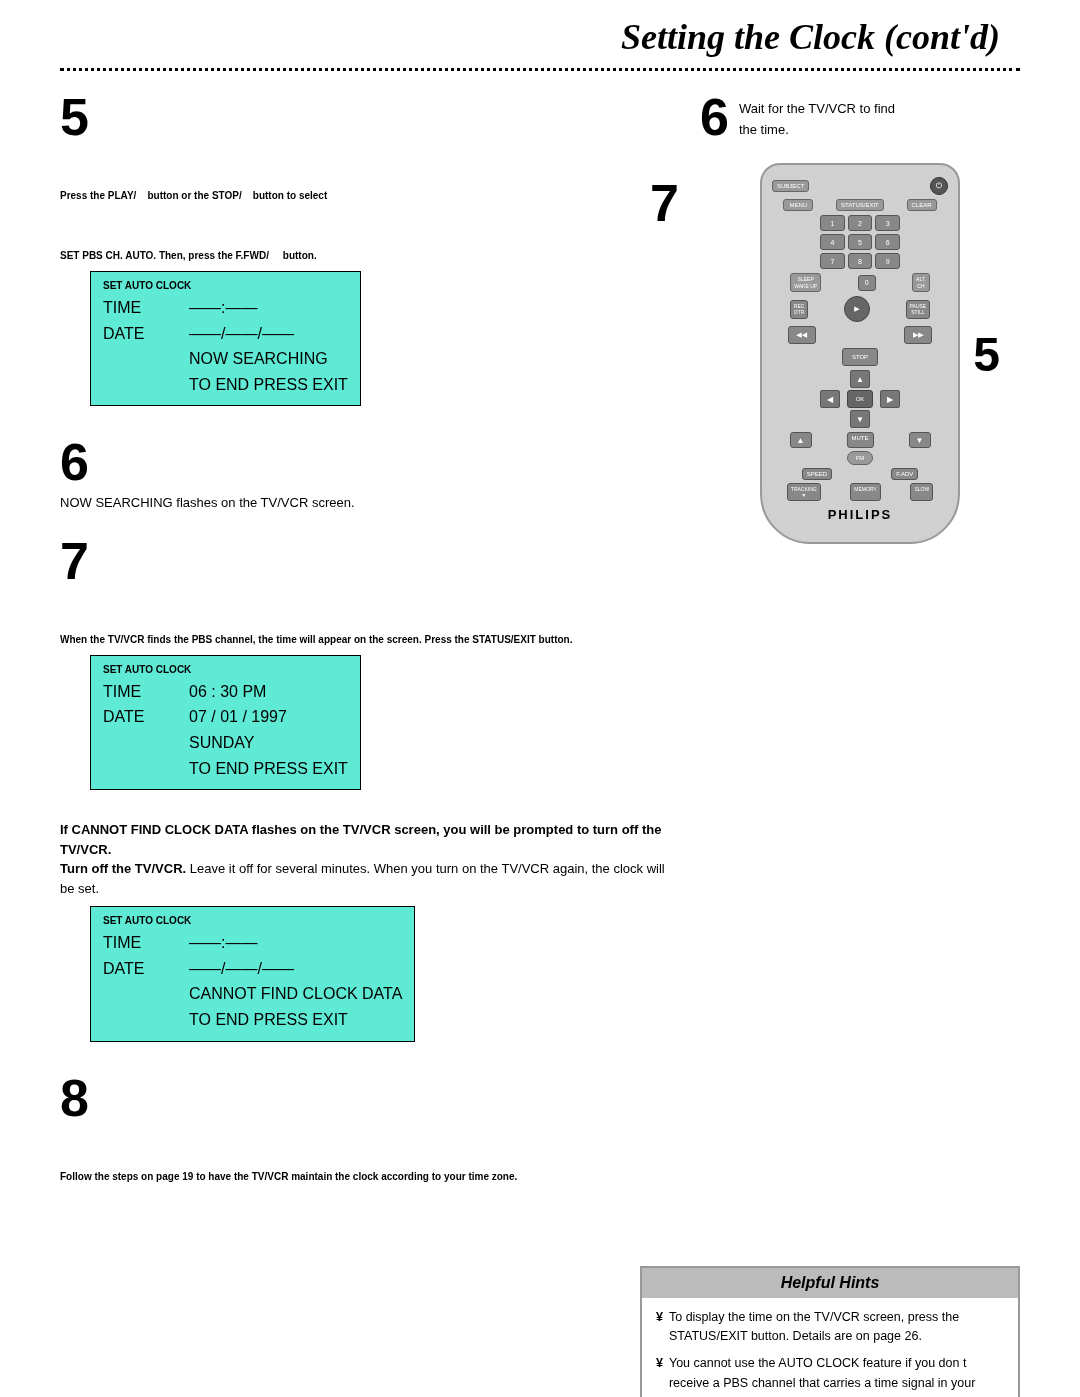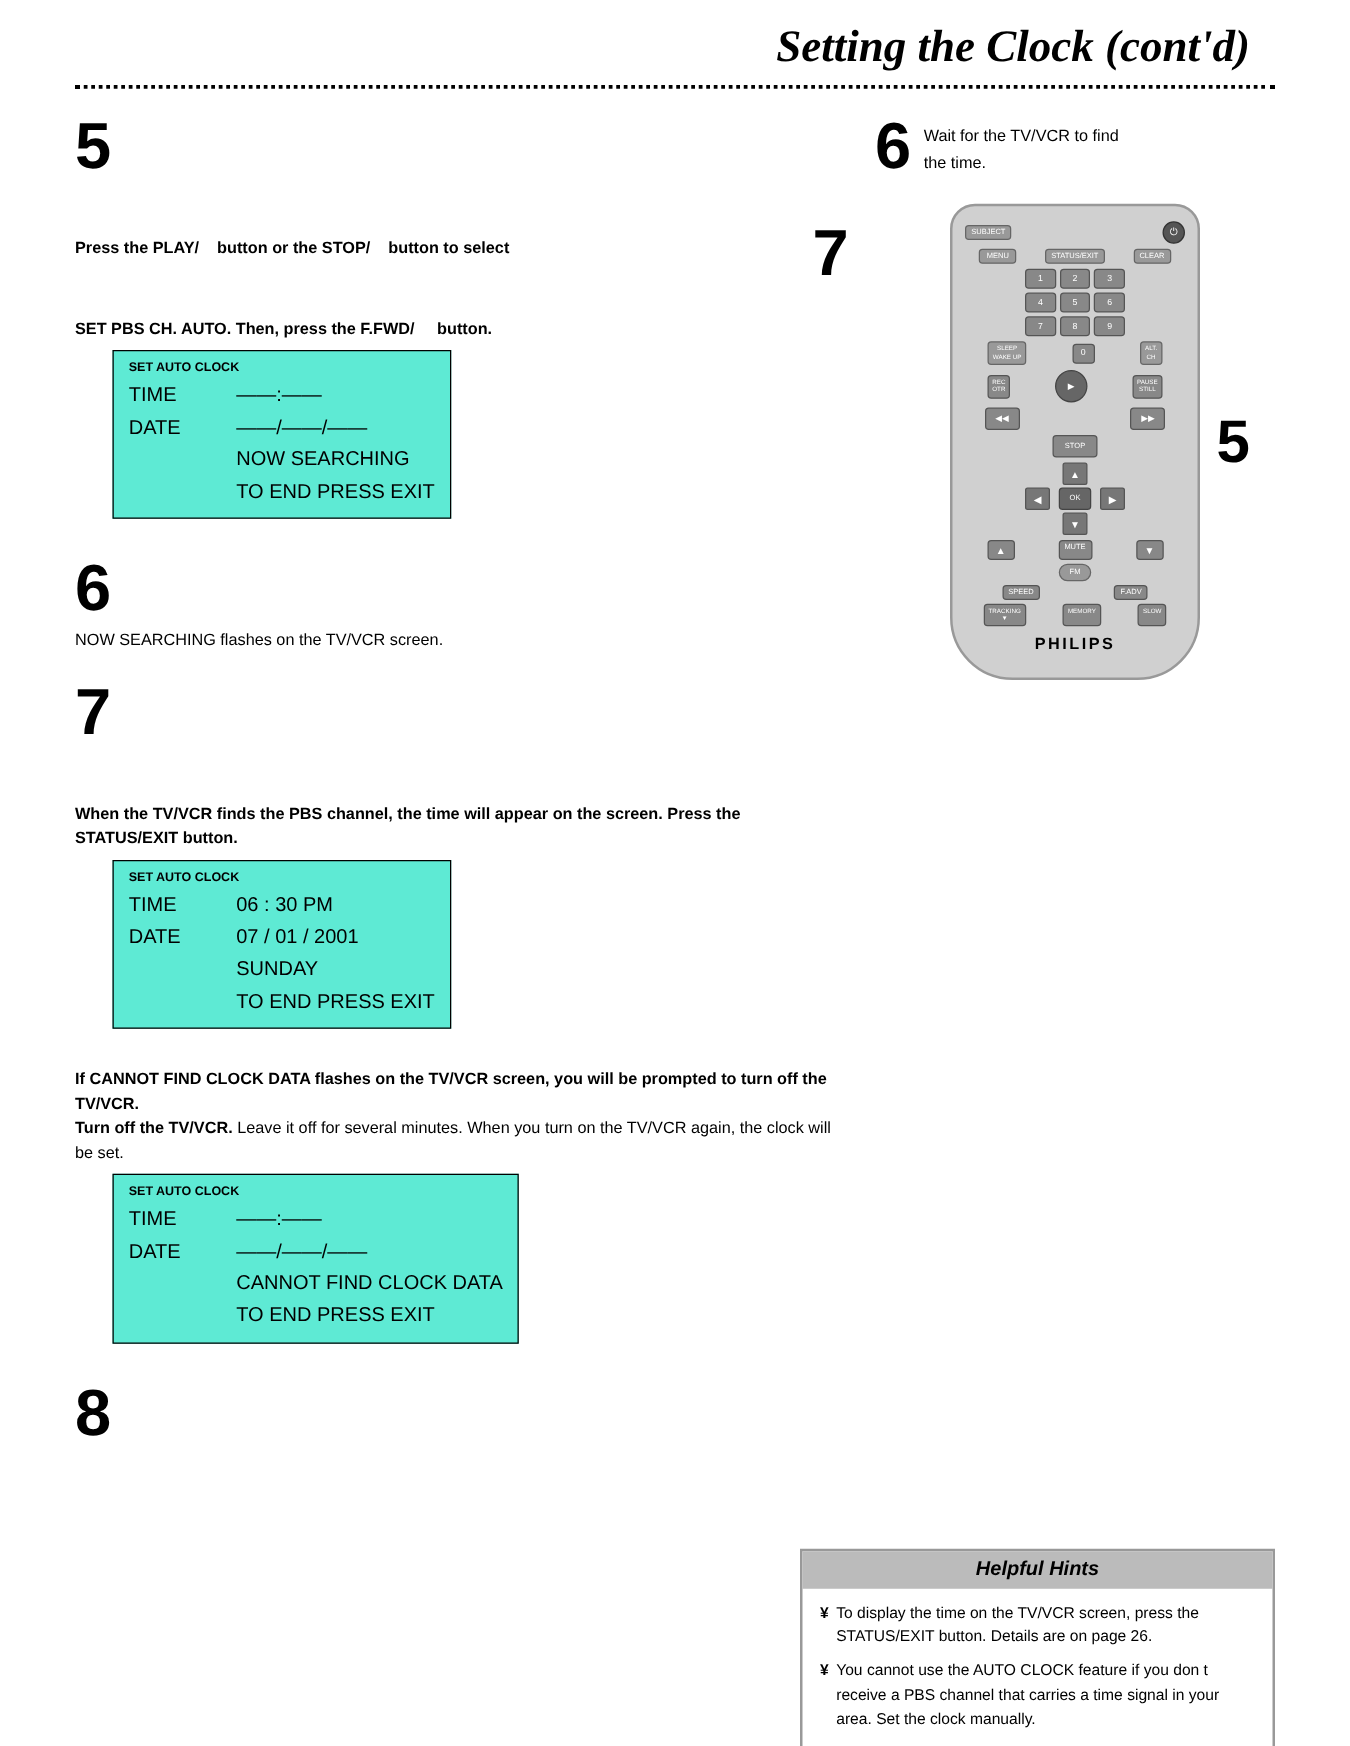--- a/index.html
+++ b/index.html
@@ -68,21 +68,21 @@
       margin-bottom: 22px;
     }
 
     .step-block p {
       font-size: 13px;
       line-height: 1.5;
     }
 
     .step-block p.bold-text {
       font-weight: bold;
-      font-size: 13px;
+      font-size: 10px;
       margin-top: 45px;
     }
 
     
     .screen-mockup {
       border: 1.5px solid #000;
       padding: 8px 12px;
       margin: 8px 0 8px 30px;
       display: inline-block;
       min-width: 200px;
@@ -251,21 +251,21 @@
 
         
         <div class="screen-mockup">
           <div class="screen-title">SET AUTO CLOCK</div>
           <div class="screen-row">
             <span class="label">TIME</span>
             <span class="value">06 : 30 PM</span>
           </div>
           <div class="screen-row">
             <span class="label">DATE</span>
-            <span class="value">07 / 01 / 2001</span>
+            <span class="value">07 / 01 / 1997</span>
           </div>
           <div class="screen-row">
             <span class="label"></span>
             <span class="value">SUNDAY</span>
           </div>
           <div class="screen-row">
             <span class="label"></span>
             <span class="value">TO END PRESS EXIT</span>
           </div>
         </div>
@@ -296,20 +296,23 @@
           </div>
           <div class="screen-row">
             <span class="label"></span>
             <span class="value">TO END PRESS EXIT</span>
           </div>
         </div>
       </div>
 
       <div class="step-block">
         <div class="step-number">8</div>
+        <p class="bold-text">
+          <strong>Follow the steps on page 19 to have the TV/VCR maintain the clock according to your time zone.</strong>
+        </p>
       </div>
 
     </div>
 
     <div class="right-column">
 
       <div style="display:flex; align-items:flex-start; margin-bottom:20px;">
         <div style="font-size:52px; font-weight:bold; line-height:1; margin-right:10px;">6</div>
         <div style="font-size:13px; padding-top:8px; line-height:1.6;">
           Wait for the TV/VCR to find<br>the time.

